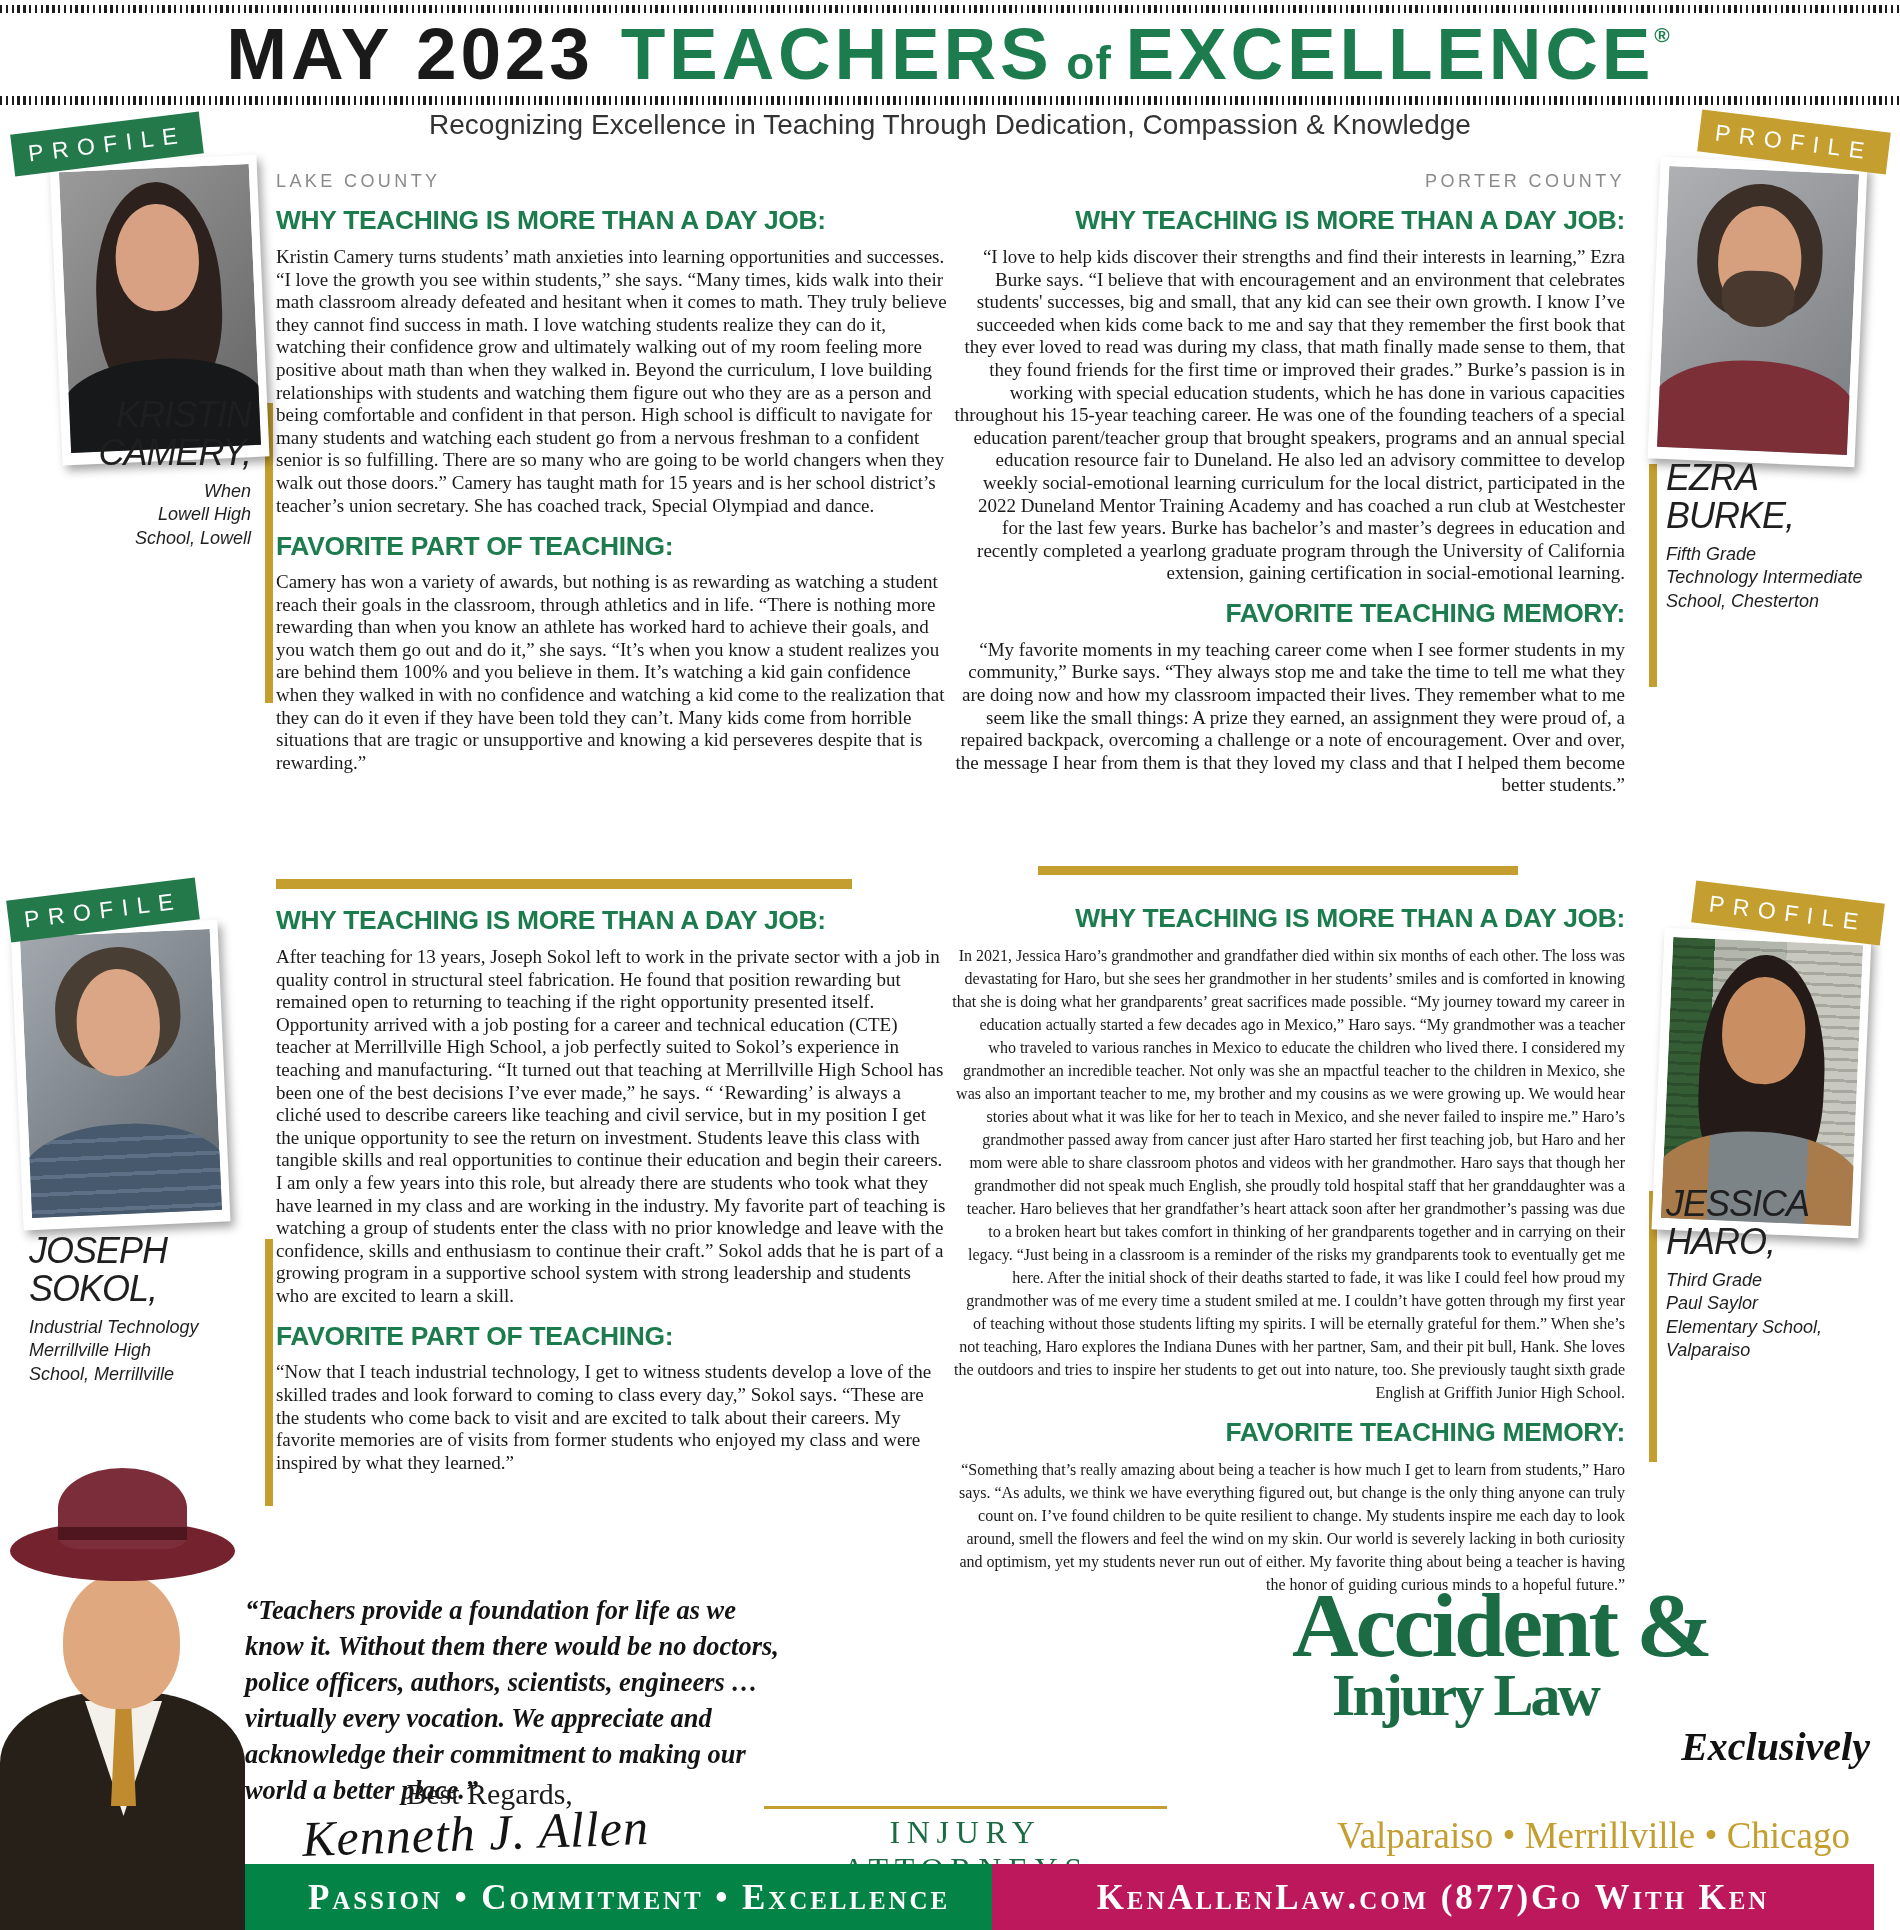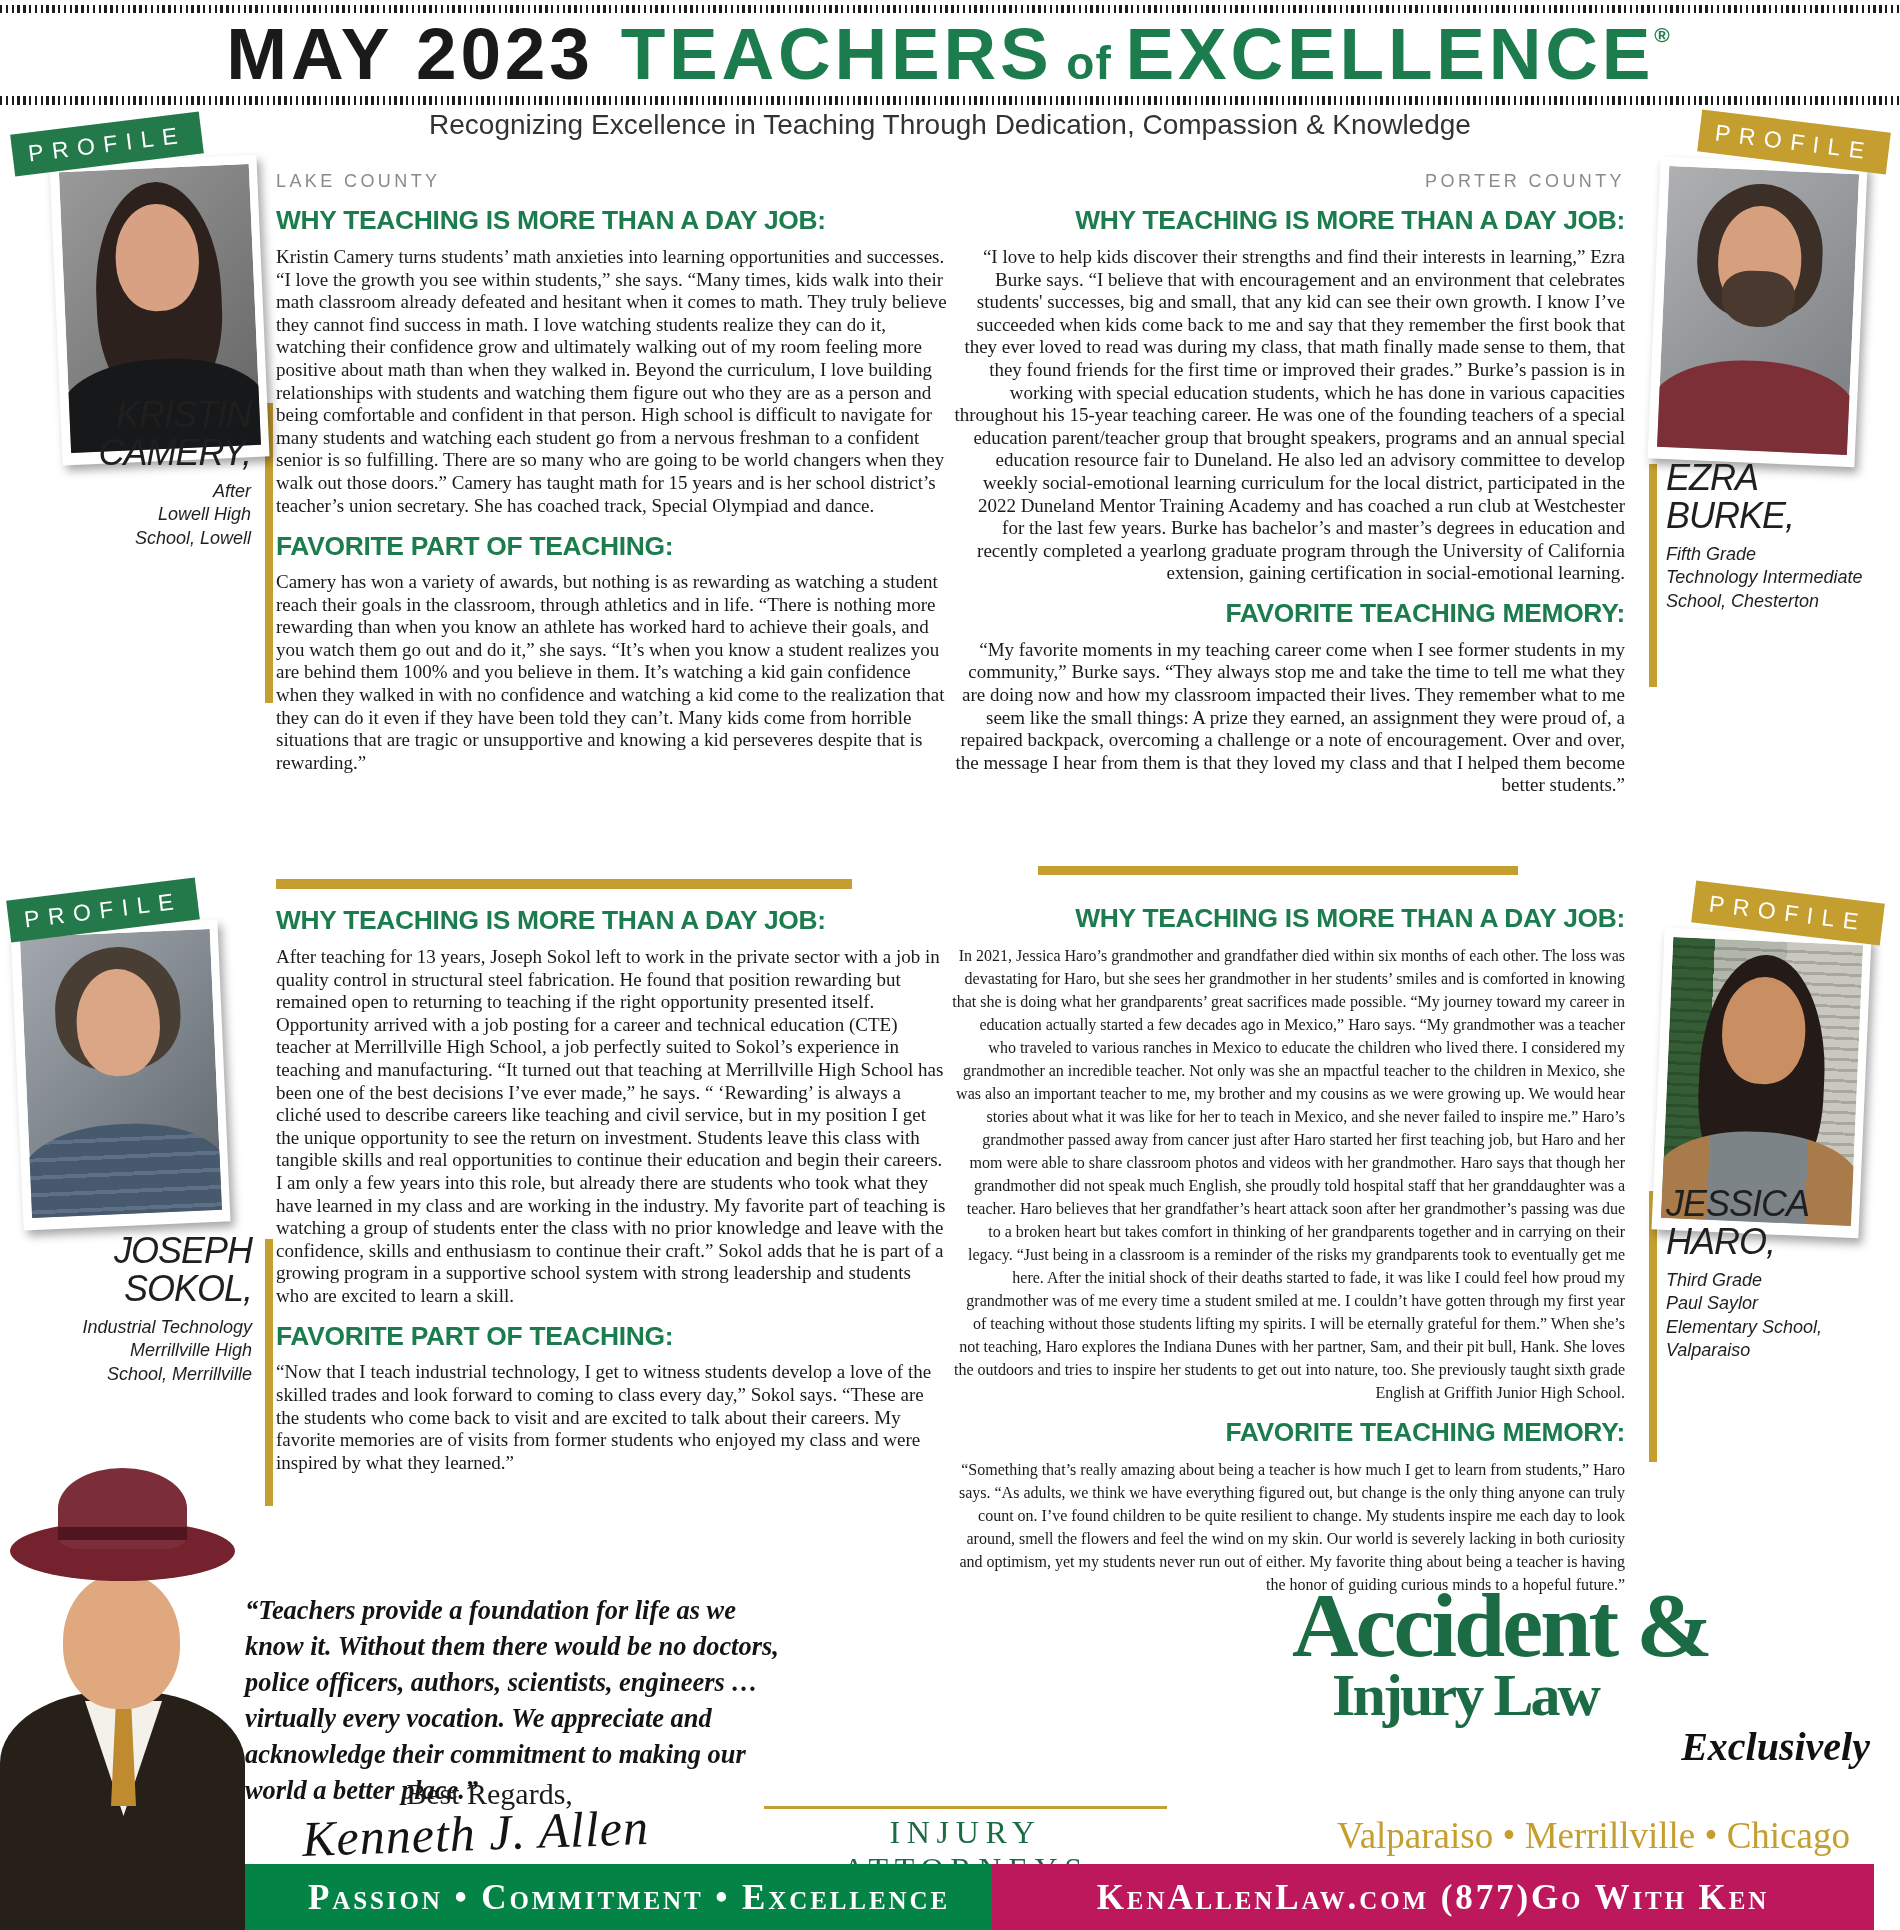--- a/index.html
+++ b/index.html
@@ -70,21 +70,21 @@
   .vb-camery { left:265px;  top:403px;  height:300px; }
   .vb-burke  { left:1649px; top:464px;  height:223px; }
   .vb-sokol  { left:265px;  top:1239px; height:267px; }
   .vb-haro   { left:1649px; top:1191px; height:271px; }
 
   .name-block { position:absolute; font-style:italic; color:#1f1f1f; z-index:3; }
   .tname { font-family:"Liberation Sans",sans-serif; font-size:36px; line-height:1.06; letter-spacing:-1px; }
   .tdesc { font-family:"Liberation Sans",sans-serif; font-size:18px; line-height:1.24; margin-top:1px; }
   .tdesc-first { margin-top:7.7px; }
   .nb-camery { left:38px;  top:396px;  width:213px; text-align:right; }
-  .nb-sokol  { left:29px;  top:1232px; width:223px; text-align:right; }
+  .nb-sokol  { left:29px;  top:1232px; width:223px; text-align:left; }
   .nb-burke  { left:1666px; top:459px;  width:234px; text-align:left; }
   .nb-haro   { left:1666px; top:1185px; width:234px; text-align:left; }
 
   
   .col { position:absolute; }
   .col-tl { left:276px;  top:171px; width:672px; text-align:left; }
   .col-tr { left:951px;  top:171px; width:674px; text-align:right; }
   .col-bl { left:276px;  top:892px; width:672px; text-align:left; }
   .col-br { left:951px;  top:890px; width:674px; text-align:right; }
   .county { font-family:"Liberation Sans",sans-serif; font-size:18px; letter-spacing:3.4px;
@@ -163,21 +163,21 @@
       <div class="ph-bg"></div>
         <div class="ph-hair"></div>
         <div class="ph-face"></div>
         <div class="ph-torso"></div>
     </div>
   </div>
   <div class="vbar vb-camery"></div>
   <div class="name-block nb-camery">
     <div class="tname">KRISTIN</div>
     <div class="tname">CAMERY,</div>
-    <div class="tdesc tdesc-first">After</div>
+    <div class="tdesc tdesc-first">When</div>
     <div class="tdesc">Lowell High</div>
     <div class="tdesc">School, Lowell</div>
   </div>
 
   <div class="banner gold b-burke">PROFILE</div>
   <div class="polaroid p-burke">
     <div class="photo pb">
       <div class="ph-bg"></div>
         <div class="ph-hair"></div>
         <div class="ph-face"></div>

